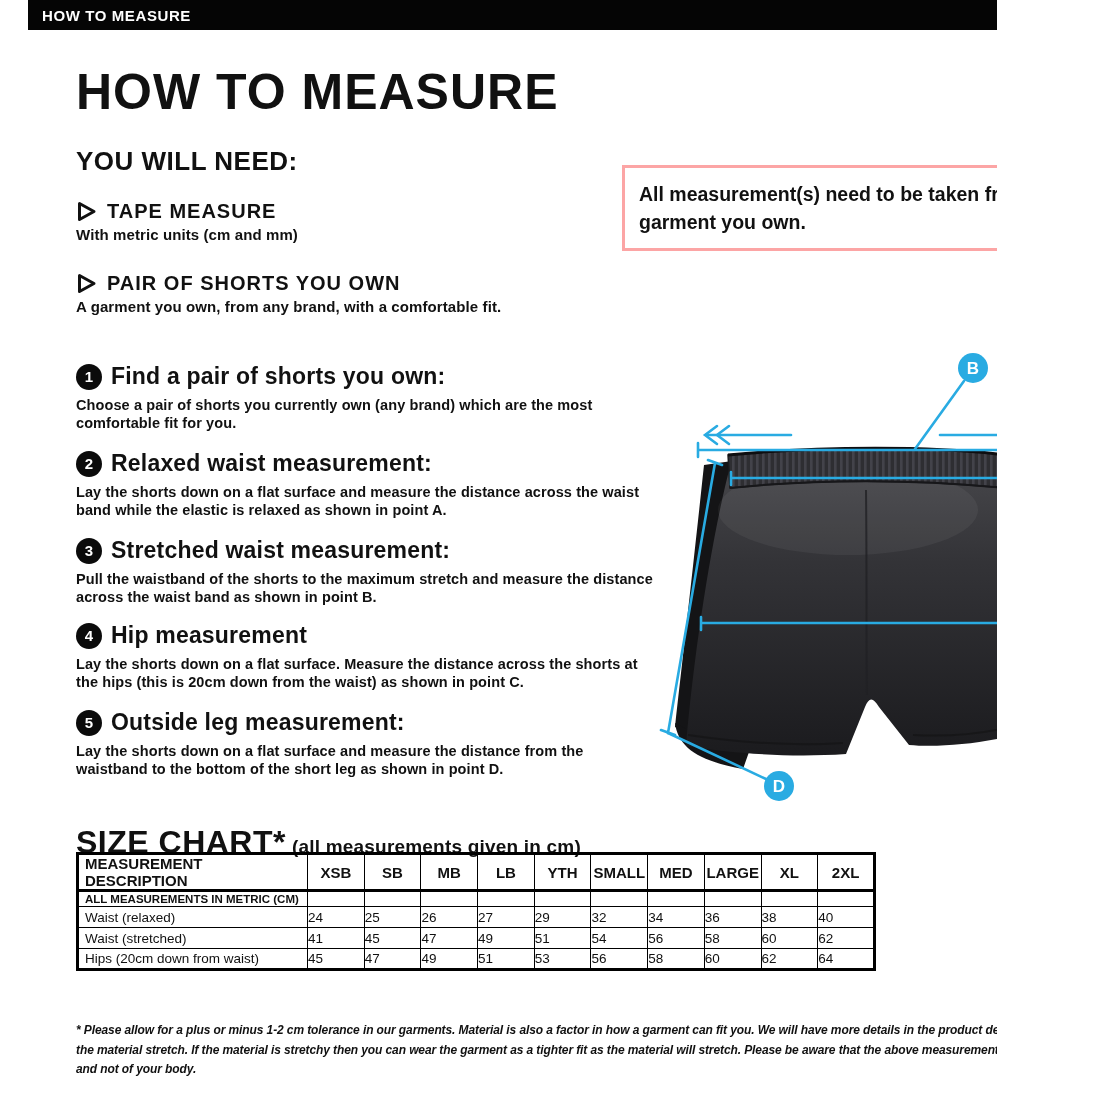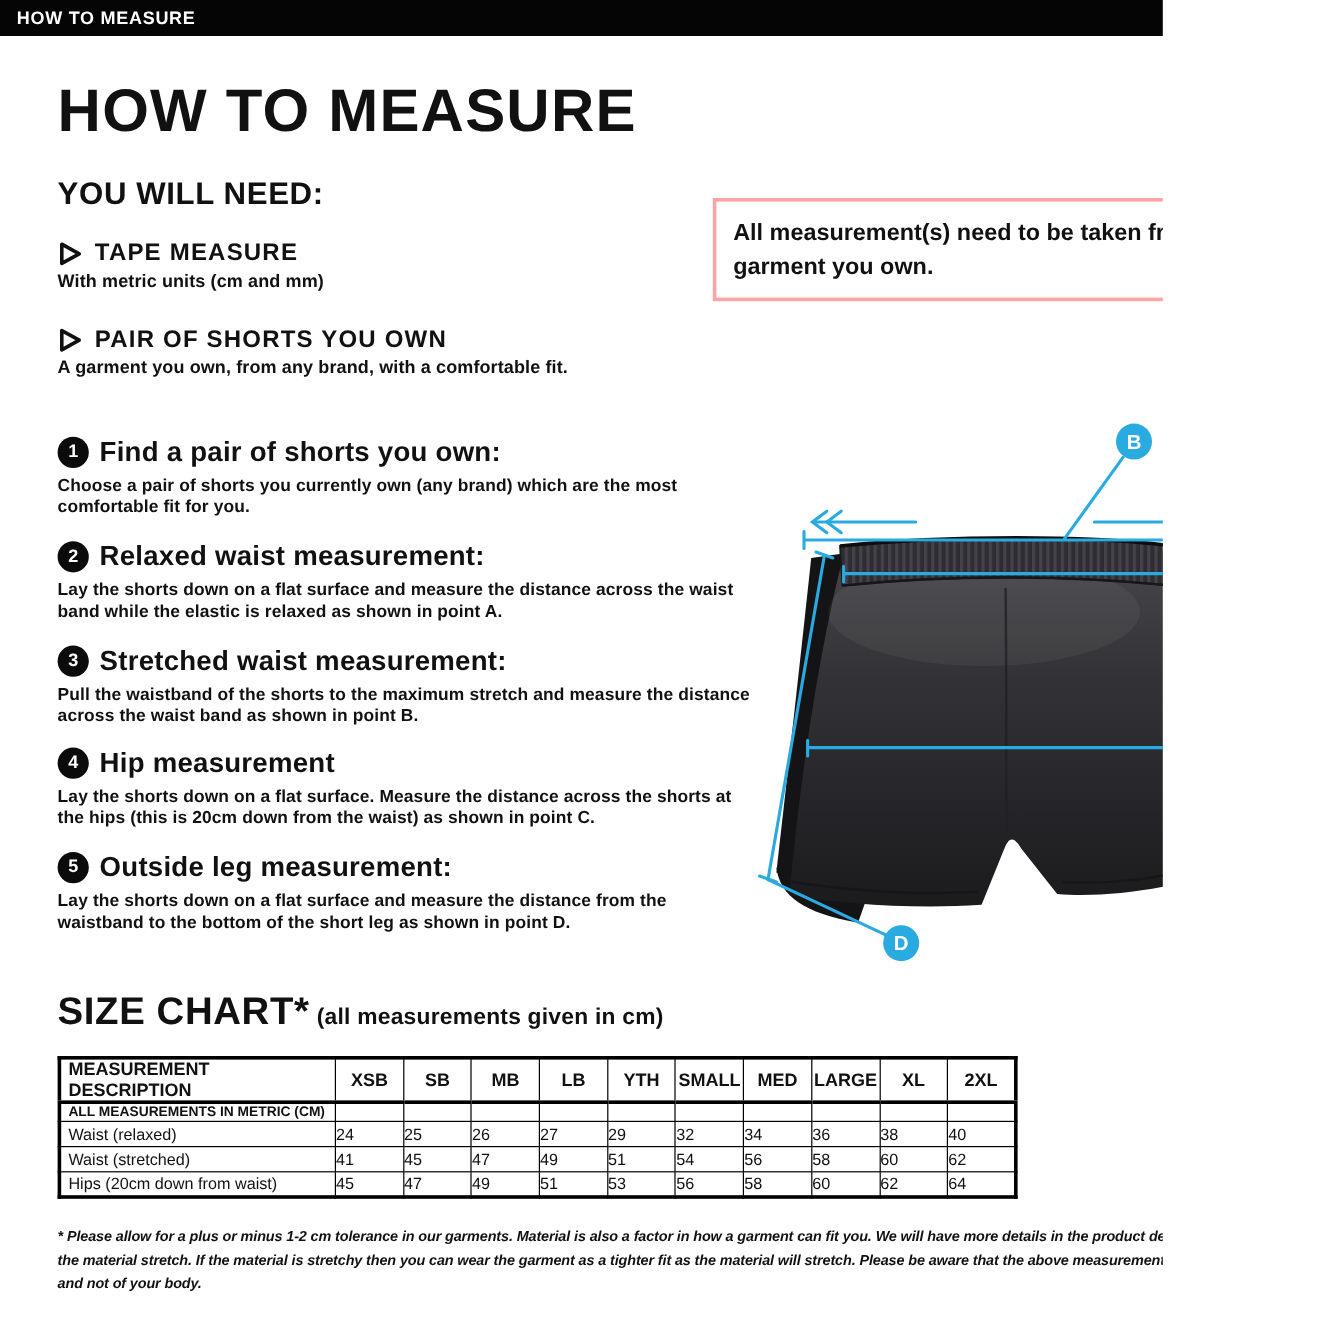--- a/index.html
+++ b/index.html
@@ -1,19 +1,19 @@
 <!DOCTYPE html>
 <html><head>
 <meta charset="utf-8">
 <style>
   * { margin:0; padding:0; box-sizing:border-box; }
   html,body { background:#fff; }
   .page {
     position:relative; width:969px; height:1120px; background:#fff;
-    font-family:"Liberation Sans", sans-serif; color:#111; overflow:hidden;
+    font-family:"Liberation Sans", sans-serif; color:#111; overflow:hidden;margin-left:28px;
   }
   
   .topbar {
     position:absolute; left:0; top:0; width:1120px; height:30px; background:#050505;
     display:flex; align-items:center; justify-content:space-between; padding:0 10px 0 14px;
   }
   .topbar-title { color:#fff; font-size:15px; font-weight:bold; letter-spacing:.6px; }
   .brand { display:flex; flex-direction:column; align-items:center; line-height:1; margin-top:1px; }
   .brand-s { color:#fff; font-size:15px; font-weight:900; transform:scaleY(1.15); letter-spacing:0; }
   .brand-name { color:#fff; font-size:4.5px; font-weight:bold; letter-spacing:.8px; margin-top:1px; }
@@ -41,21 +41,21 @@
     width:26px; height:26px; border-radius:50%; background:#0b0b0b; color:#fff;
     font-size:15px; font-weight:bold; text-align:center; line-height:26px; flex:0 0 26px;
   }
   .step-title { font-size:23px; font-weight:800; letter-spacing:.2px; }
   .step-body { margin-top:6px; font-size:14.5px; font-weight:bold; line-height:18px; max-width:578px; letter-spacing:.1px; }
   
   .figure { position:absolute; left:620px; top:345px; width:500px; height:470px; }
   
   .chart-heading { position:absolute; left:48px; top:824px; font-size:32px; font-weight:800; letter-spacing:.5px; }
   .chart-subheading { font-size:19px; font-weight:bold; letter-spacing:.2px; margin-left:6px; }
-  table.size { position:absolute; left:48px; top:880px; width:800px; border-collapse:collapse; table-layout:fixed; border:3px solid #000; }
+  table.size { position:absolute; left:48px; top:852px; width:800px; border-collapse:collapse; table-layout:fixed; border:3px solid #000; }
   table.size th, table.size td { border:1.5px solid #000; font-family:"Liberation Sans", sans-serif; }
   table.size thead th { height:29px; font-size:15px; font-weight:bold; text-align:center; border-bottom:3px solid #000; }
   table.size th.desc, table.size td.desc { width:230px; text-align:left; padding-left:6px; }
   table.size td { height:21px; font-size:13.5px; text-align:left; }
   table.size tr.metric-row td { height:16px; }
   table.size td.metric-note { font-size:11.5px; font-weight:bold; }
   
   .footnote {
     position:absolute; left:48px; top:1021px; width:1042px;
     font-size:12px; font-weight:bold; font-style:italic; line-height:19.5px; letter-spacing:-.1px;

